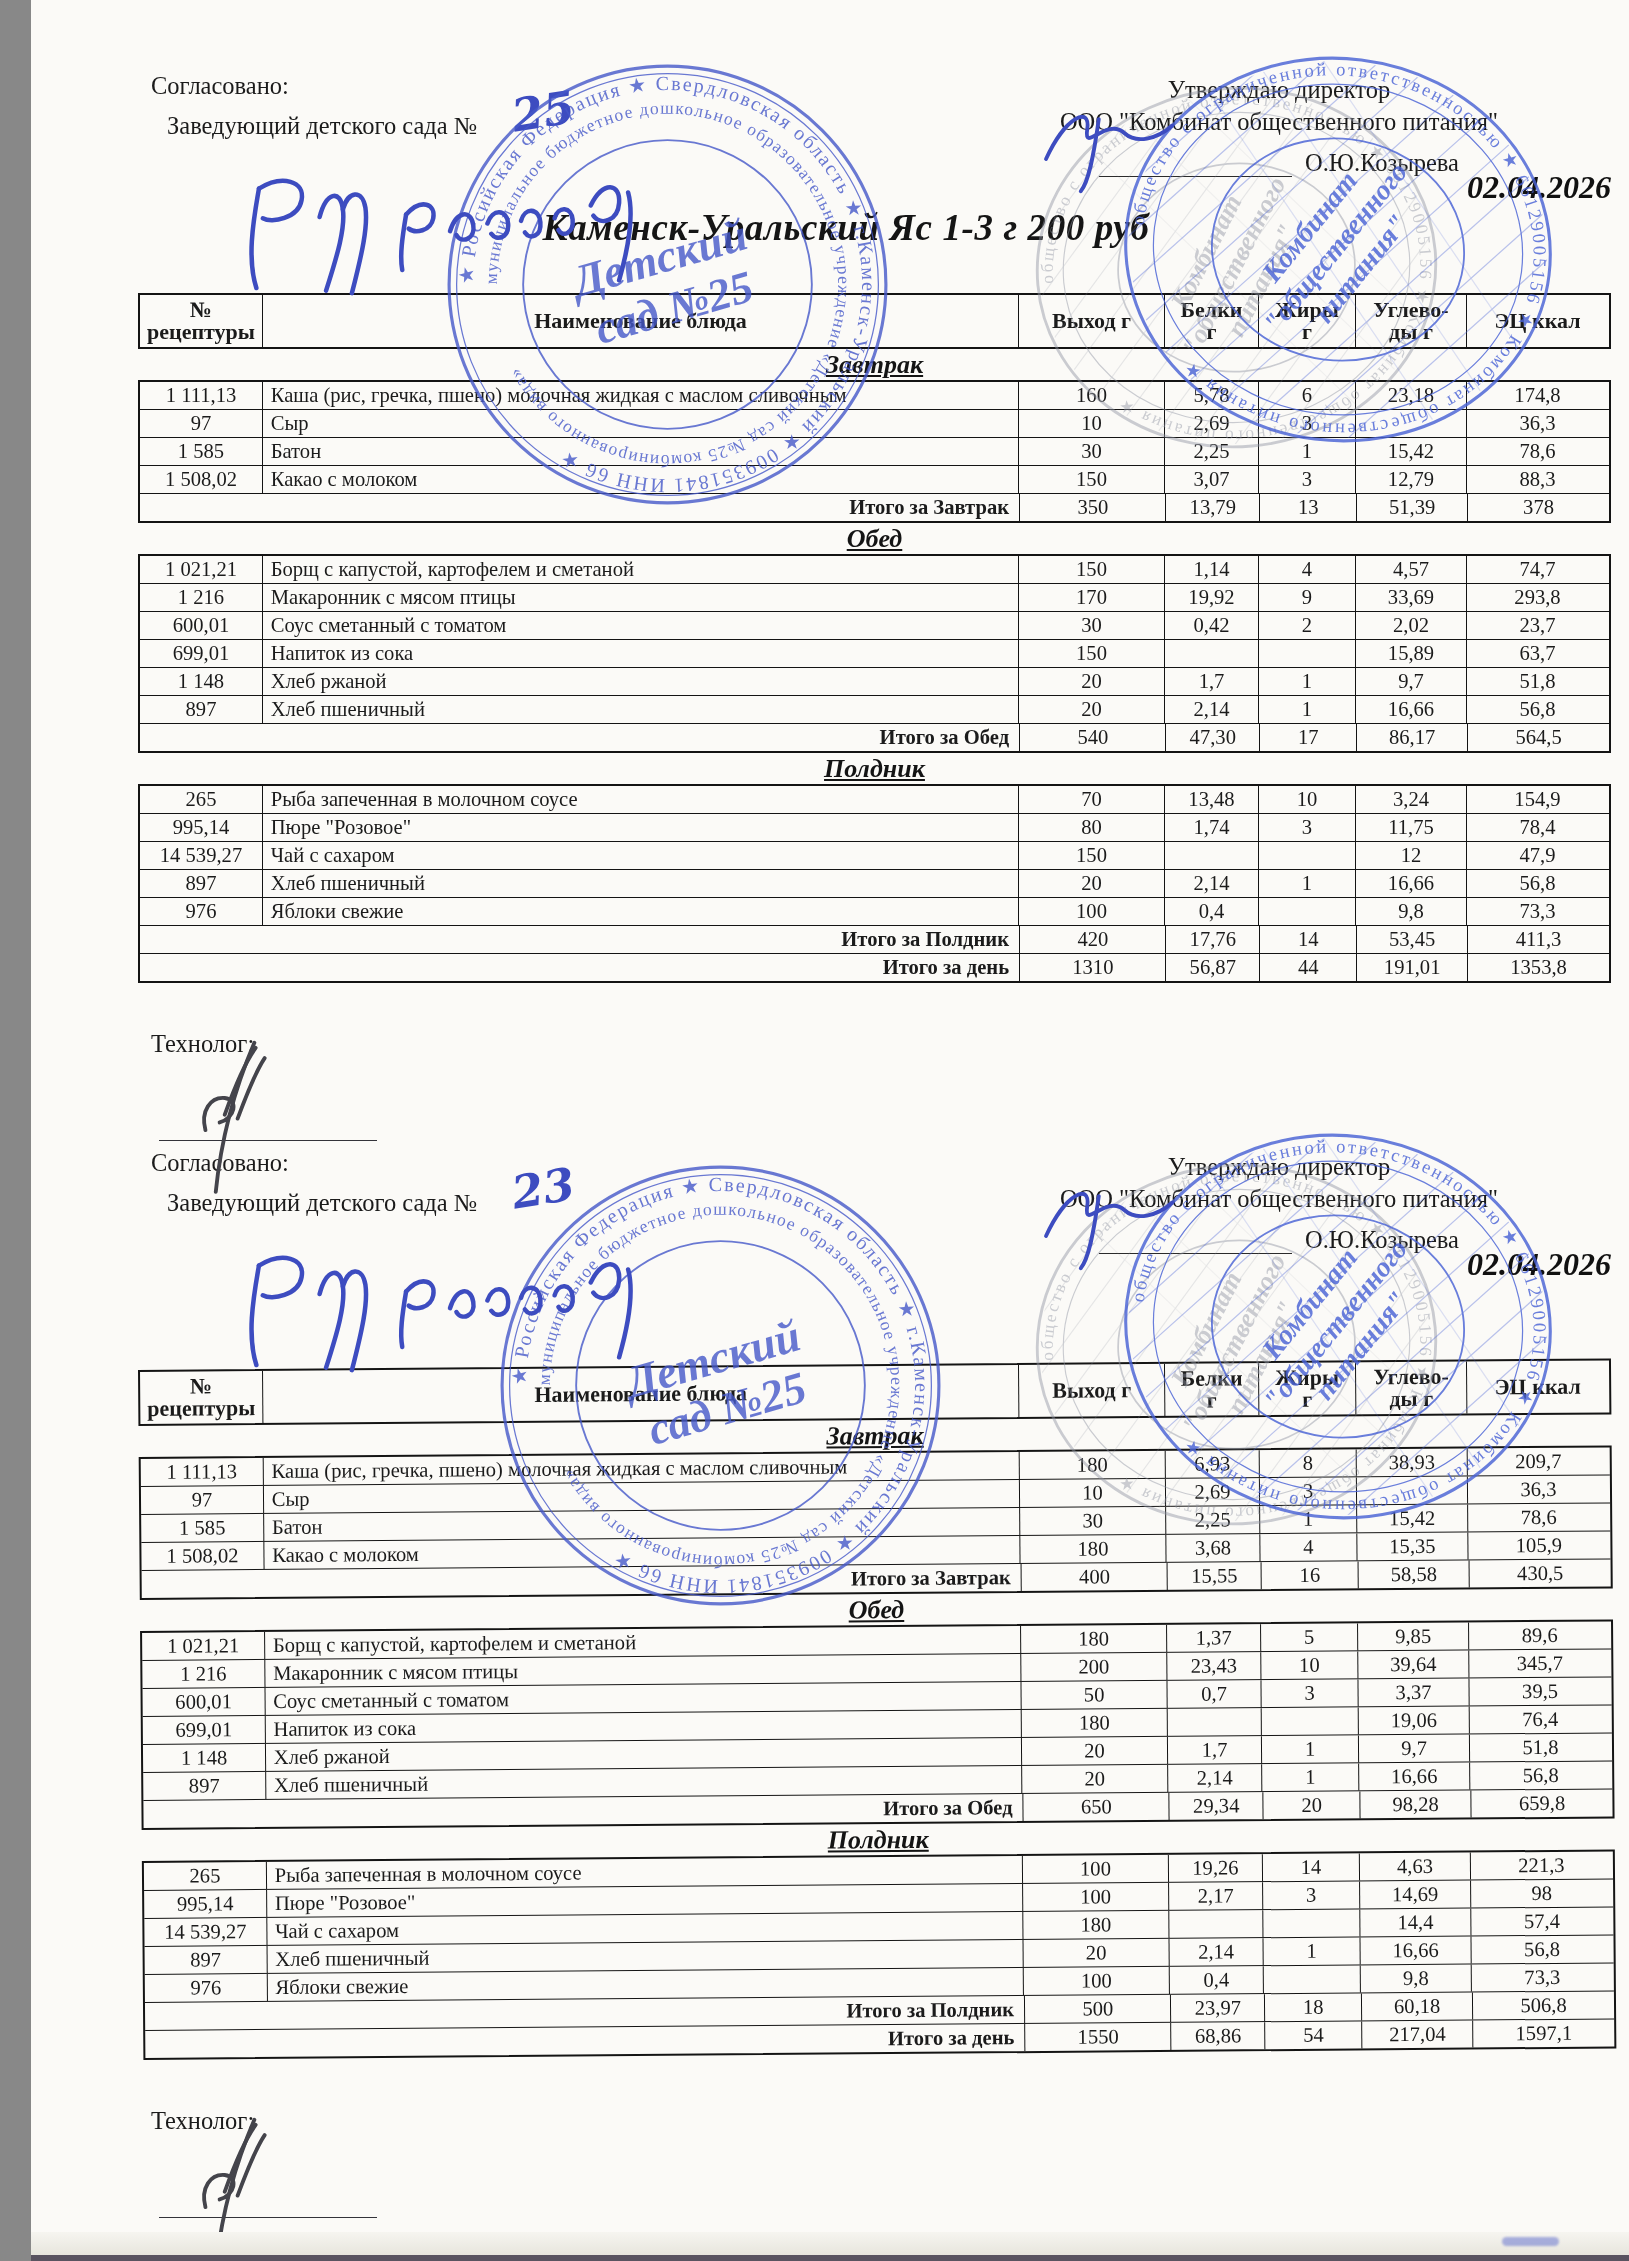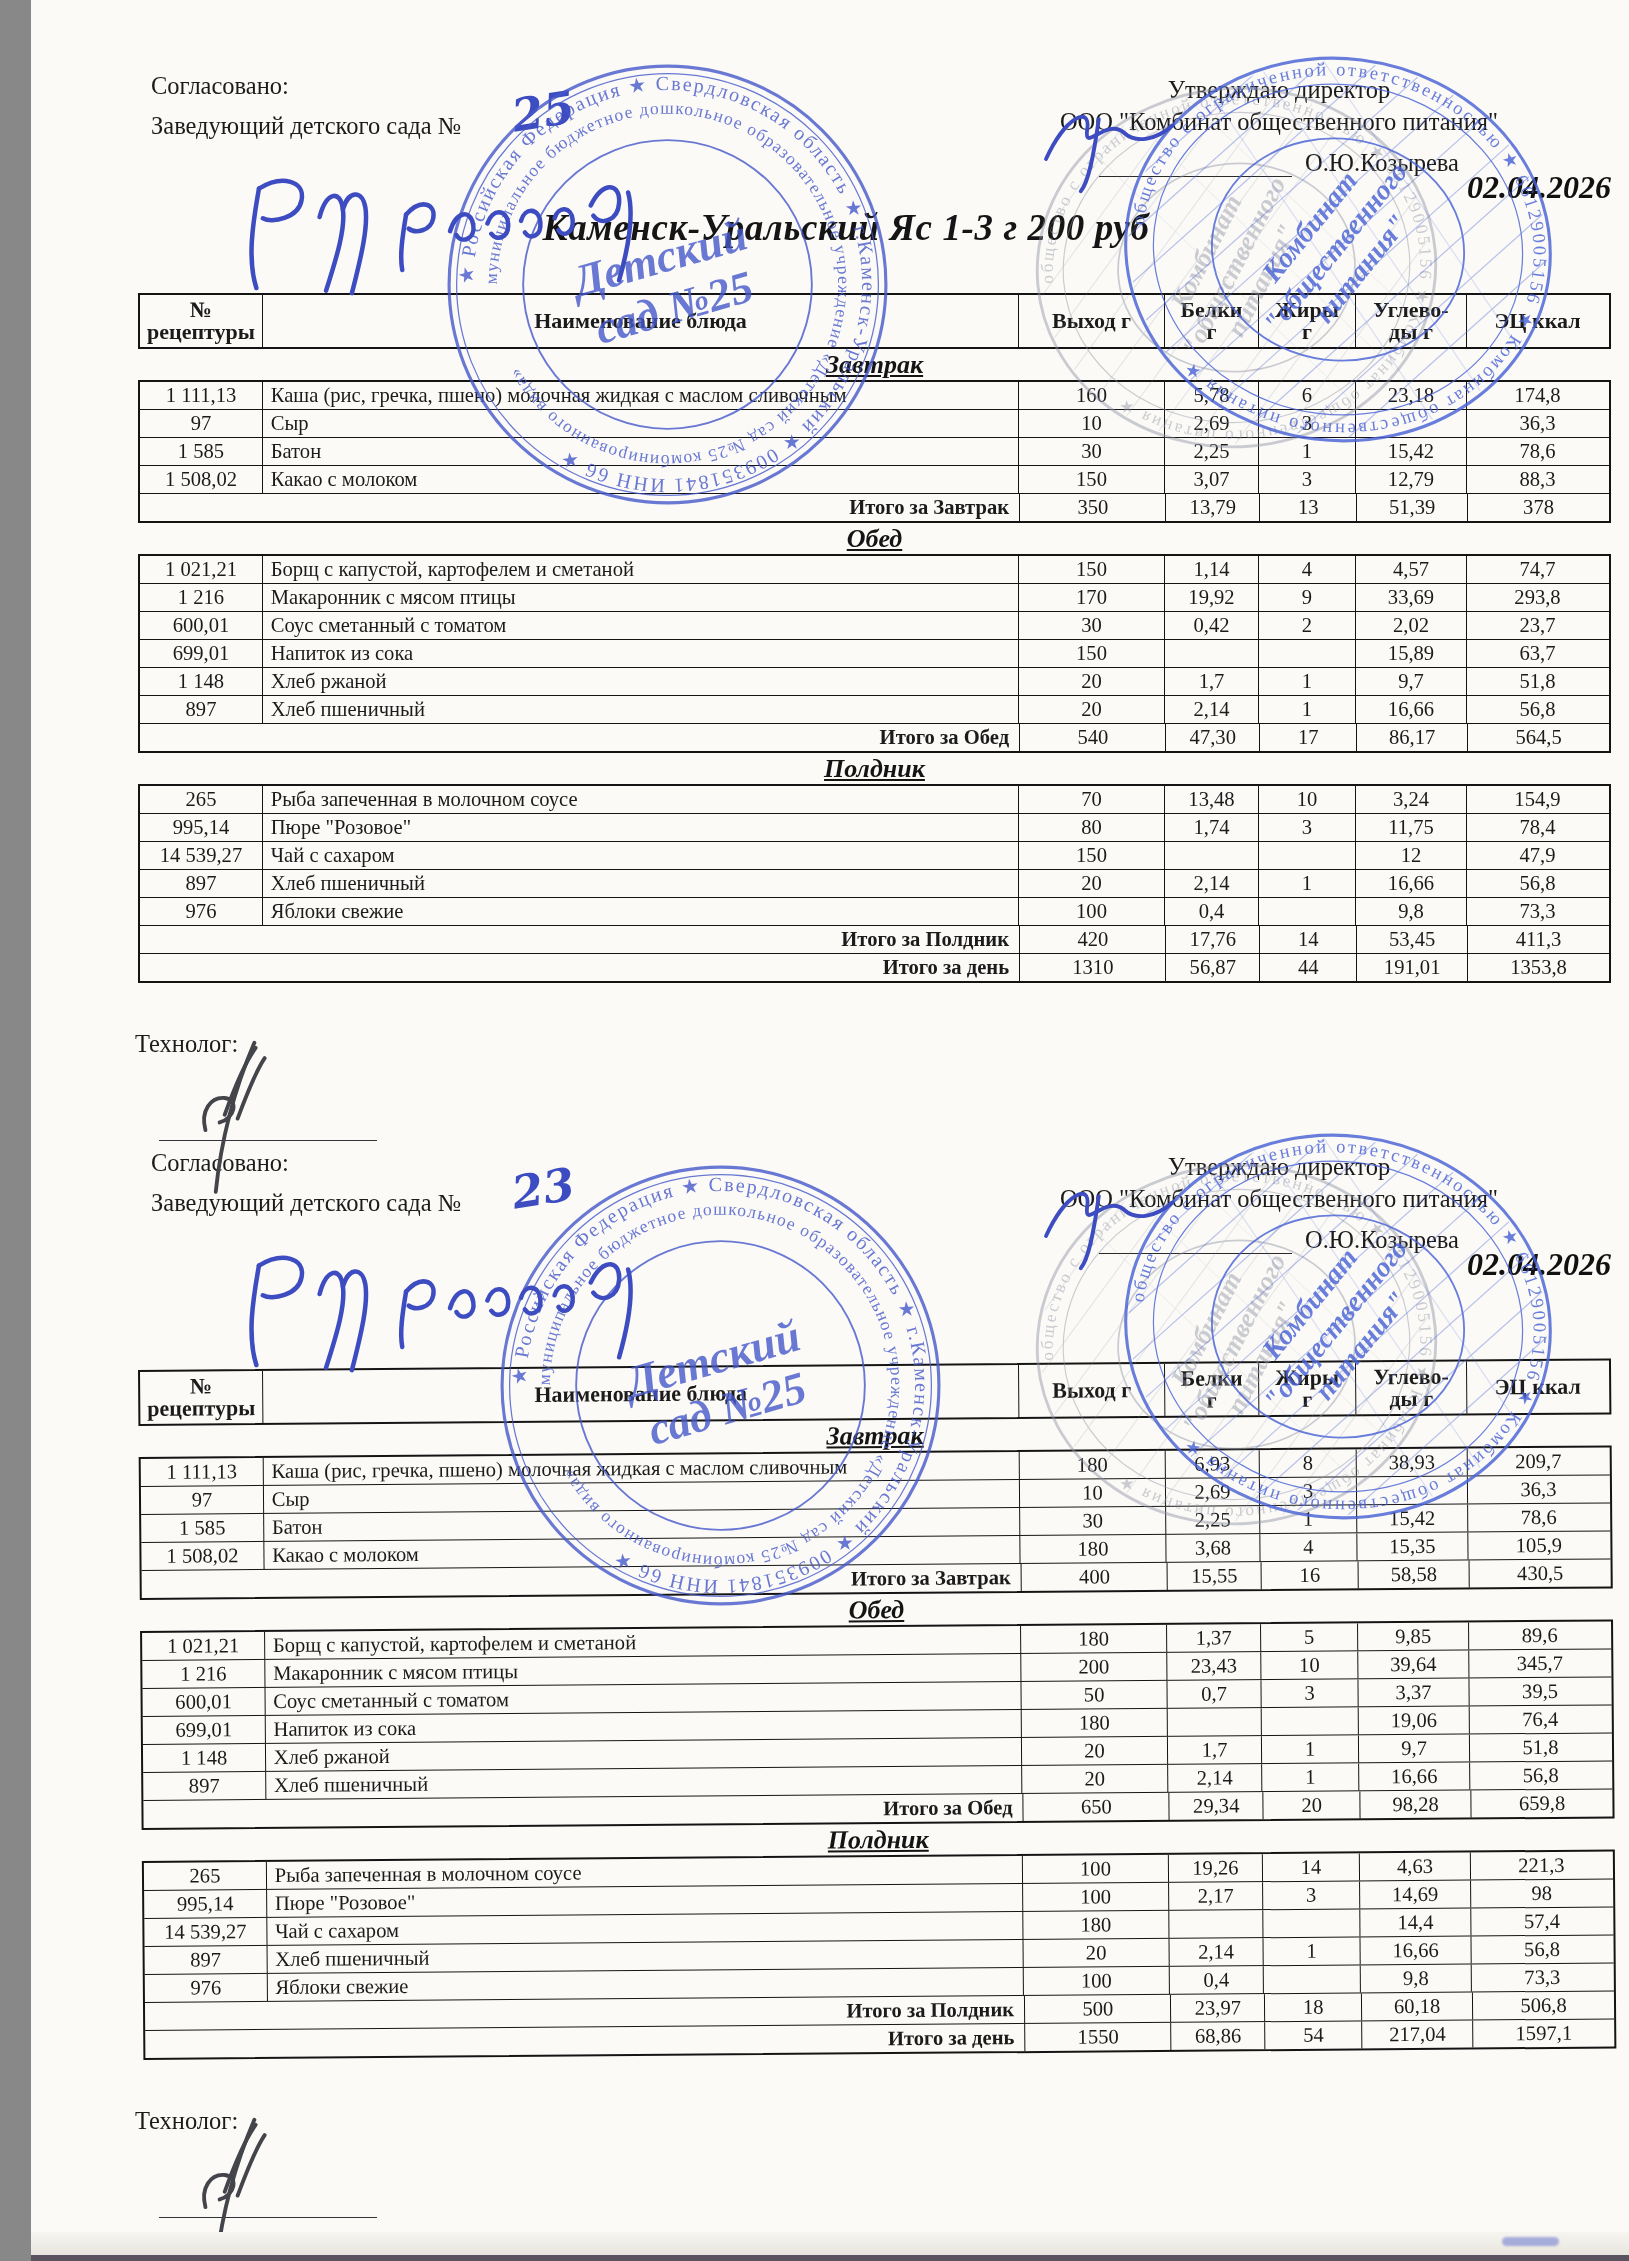--- a/index.html
+++ b/index.html
@@ -3,21 +3,21 @@
 <meta charset="utf-8">
 <style>
   html,body{margin:0;padding:0;background:#888;}
   .sheet{position:relative;width:1630px;height:2261px;background:#fbfaf7;overflow:hidden;
          font-family:"Liberation Serif",serif;color:#1b1b1b;margin-left:31px;}
   .section{position:absolute;left:0;width:1630px;height:1077px;}
   #s1{top:0;} #s2{top:1077px;}
   .abs{position:absolute;}
   
   .ap-label{left:120px;top:72px;font-size:24.5px;}
-  .ap-role{left:120px;top:112px;font-size:24.5px;}
+  .ap-role{left:136px;top:112px;font-size:24.5px;}
   .hand-no{left:481px;top:85px;font-size:45px;color:#3d4cc0;font-style:italic;font-weight:bold;
            transform:rotate(-9deg);font-family:"DejaVu Serif",serif;}
   .pen-sig{left:206px;top:155px;width:426px;height:155px;color:#3d4cc0;z-index:6;}
   .utv{left:916px;width:664px;text-align:center;font-size:24.5px;}
   .utv-l1{top:76px;}
   .utv-l2{top:108px;}
   .utv-l3{top:149px;display:flex;justify-content:center;align-items:flex-end;gap:13px;}
   .sig-underline{display:inline-block;width:193px;height:23px;border-bottom:1.9px solid #2b2b2b;}
   .utv-date{left:916px;top:169px;width:664px;text-align:right;padding-right:0;
             font-size:32px;font-weight:bold;font-style:italic;color:#111;}
@@ -42,21 +42,21 @@
   .header-block .td{height:52px;font-weight:bold;font-size:22px;flex-direction:column;
       line-height:1.02;justify-content:center;}
   .hl2{font-weight:bold;}
   .c0{width:123px;} .c1{width:756px;} .c2{width:146px;} .c3{width:94px;}
   .c4{width:97px;} .c5{width:111px;} .c6{width:141px;}
   .dish{justify-content:flex-start;padding-left:7.7px;}
   .mcell{width:881px;justify-content:flex-end;padding-right:10.3px;font-weight:bold;}
   .meal-label{height:31px;display:flex;align-items:center;justify-content:center;
       font-weight:bold;font-style:italic;font-size:26px;text-decoration:underline;color:#141414;}
   
-  .tech-label{left:104px;top:1030px;font-size:24.5px;}
+  .tech-label{left:120px;top:1030px;font-size:24.5px;}
   .tech-sig{left:132px;top:1032px;width:193px;height:168px;color:#44444b;z-index:6;}
   .tech-line{left:128px;top:1140px;width:218px;height:0;border-top:1.9px solid #33333a;}
   
   .scan-edge{left:0;top:2232px;width:1630px;height:29px;
              background:linear-gradient(#f6f5f0,#e3e1d8);z-index:8;}
   .scan-edge-line{left:0;top:2255px;width:1630px;height:5.8px;background:#595360;z-index:9;}
   .blue-smudge{left:1471px;top:2237px;width:57px;height:9px;background:#6a77cf;
                border-radius:5.2px;opacity:.55;filter:blur(1.3px);z-index:10;}
   .hidden-defs{position:absolute;width:0;height:0;overflow:hidden;}
 </style>

